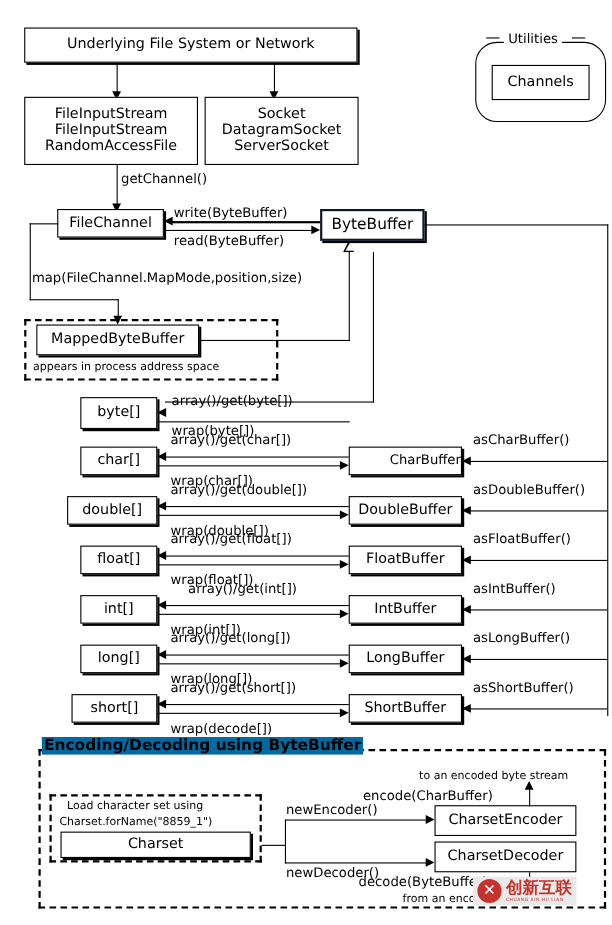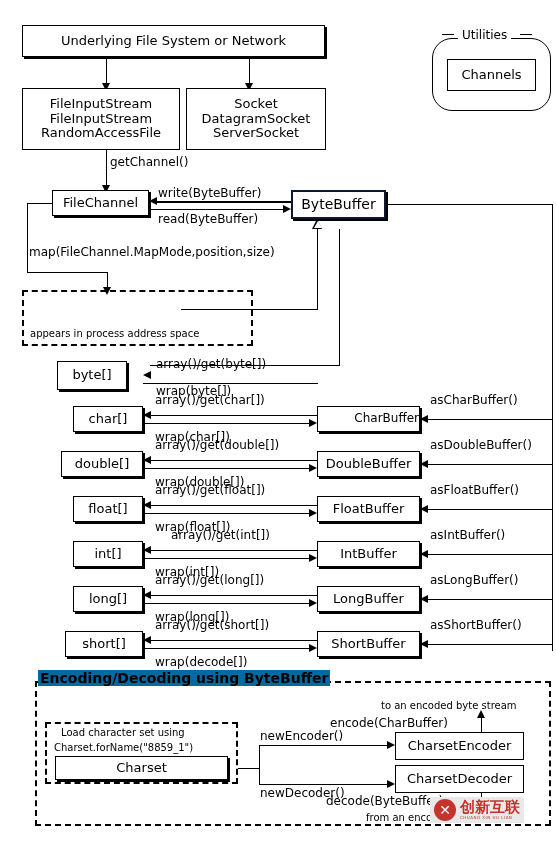--- a/index.html
+++ b/index.html
@@ -90,27 +90,30 @@
   <div class="lbl" style="left:158px;top:212px;font-size:12px;">read(ByteBuffer)</div>
 
   <div class="ln hl" style="left:27px;top:203px;width:26px;"></div>
   <div class="ln vl" style="left:27px;top:203px;height:70px;"></div>
   <div class="ln hl" style="left:27px;top:272px;width:81px;"></div>
   <div class="ln vl" style="left:107px;top:272px;height:20px;"></div>
   <div class="arrow ar-down" style="left:103px;top:287px;"></div>
   <div class="lbl" style="left:29px;top:245px;font-size:12px;">map(FileChannel.MapMode,position,size)</div>
 
   <div class="dashbox" style="left:22px;top:290px;width:231px;height:56px;"></div>
+  <div class="box shadow" style="left:33px;top:295px;width:148px;height:28px;font-size:13px;">
+    <span>MappedByteBuffer</span>
+  </div>
   <div class="lbl" style="left:30px;top:328px;font-size:10px;">appears in process address space</div>
 
   <div class="ln hl" style="left:181px;top:309px;width:137px;"></div>
   <div class="ln vl" style="left:317px;top:229px;height:81px;"></div>
   <div class="tri-up" style="left:312px;top:219px;"></div>
 
-  <div class="box shadow" style="left:57px;top:361px;width:70px;height:29px;font-size:13px;">
+  <div class="box shadow" style="left:73px;top:361px;width:70px;height:29px;font-size:13px;">
     <span>byte[]</span>
   </div>
 
   <div class="ln vl" style="left:339px;top:229px;height:137px;"></div>
   <div class="ln hl" style="left:150px;top:365px;width:190px;"></div>
   <div class="arrow ar-left" style="left:143px;top:371px;"></div>
   <div class="lbl" style="left:156px;top:357px;font-size:12px;">array()/get(byte[])</div>
 
   <div class="ln hl" style="left:143px;top:383px;width:175px;"></div>
   <div class="lbl" style="left:156px;top:384px;font-size:12px;">wrap(byte[])</div>

